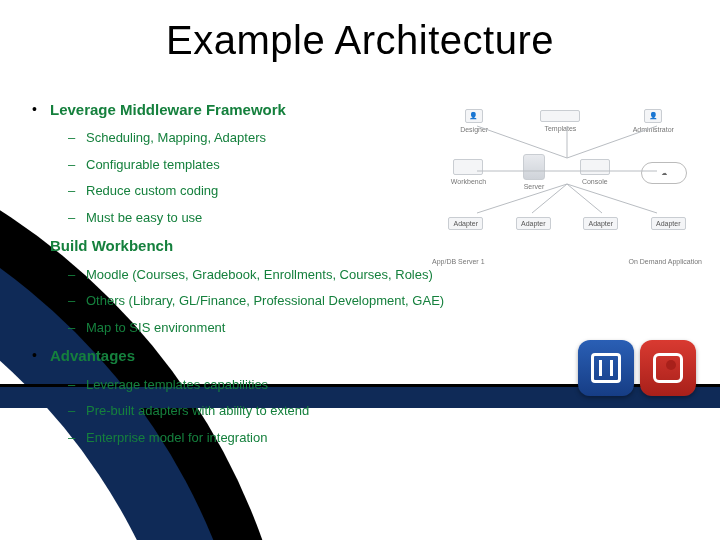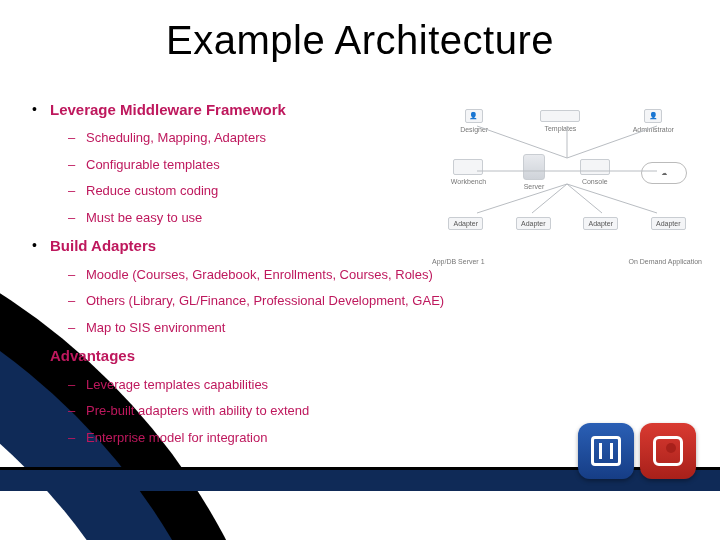--- a/index.html
+++ b/index.html
@@ -1,32 +1,32 @@
 <!DOCTYPE html>
 <html><head>
 <meta charset="utf-8">
 <style>
   * { box-sizing: border-box; margin: 0; padding: 0; }
   html, body { width: 720px; height: 540px; overflow: hidden; font-family: "Segoe UI", "Helvetica Neue", Arial, sans-serif; background: #fff; }
-  .slide { position: relative; width: 720px; height: 491px; background: #fff; }
+  .slide { position: relative; width: 720px; height: 408px; background: #fff; }
 
   
   .curve { position: absolute; border-radius: 50%; }
   .curve-black { width: 1300px; height: 1300px; left: -1000px; bottom: -1000px; background: #000; }
   .curve-navy  { width: 1260px; height: 1260px; left: -1000px; bottom: -1000px; background: #0f2a57; }
   .curve-inner { width: 1200px; height: 1200px; left: -1000px; bottom: -1000px; background: #fff; }
 
   
   .bottom-bar { position: absolute; left: 0; right: 0; bottom: 0; height: 24px; background: #0f2a57; border-top: 3px solid #000; }
 
   
   .title { position: absolute; top: 18px; left: 0; right: 0; text-align: center; font-size: 40px; font-weight: 400; color: #000; letter-spacing: 0.5px; }
 
   
-  .content { position: absolute; top: 100px; left: 28px; width: 400px; font-size: 13px; color: #be185d; line-height: 1.35; }
+  .content { position: absolute; top: 100px; left: 28px; width: 400px; font-size: 13px; color: #15803d; line-height: 1.35; }
   .content-wide { width: 520px; }
 
   ul.top { list-style: none; padding: 0; margin: 0; }
   ul.top > li { margin-bottom: 10px; position: relative; padding-left: 22px; }
   ul.top > li::before { content: "•"; position: absolute; left: 4px; top: 0; font-size: 14px; color: #000; }
   .top-label { font-weight: 700; font-size: 15px; display: block; margin-bottom: 4px; }
 
   ul.sub { list-style: none; padding: 0; margin: 0 0 0 18px; }
   ul.sub > li { position: relative; padding-left: 18px; margin: 9px 0; }
   ul.sub > li::before { content: "–"; position: absolute; left: 0; top: 0; }
@@ -75,21 +75,21 @@
       <li>
         <span class="top-label">Leverage Middleware Framework</span>
         <ul class="sub">
           <li>Scheduling, Mapping, Adapters</li>
           <li>Configurable templates</li>
           <li>Reduce custom coding</li>
           <li>Must be easy to use</li>
         </ul>
       </li>
       <li class="content-wide">
-        <span class="top-label">Build Adapters</span>
+        <span class="top-label">Build Workbench</span>
         <ul class="sub">
           <li>Moodle (Courses, Gradebook, Enrollments, Courses, Roles)</li>
           <li>Others (Library, GL/Finance, Professional Development, GAE)</li>
           <li>Map to SIS environment</li>
         </ul>
       </li>
       <li>
         <span class="top-label">Advantages</span>
         <ul class="sub">
           <li>Leverage templates capabilities</li>

